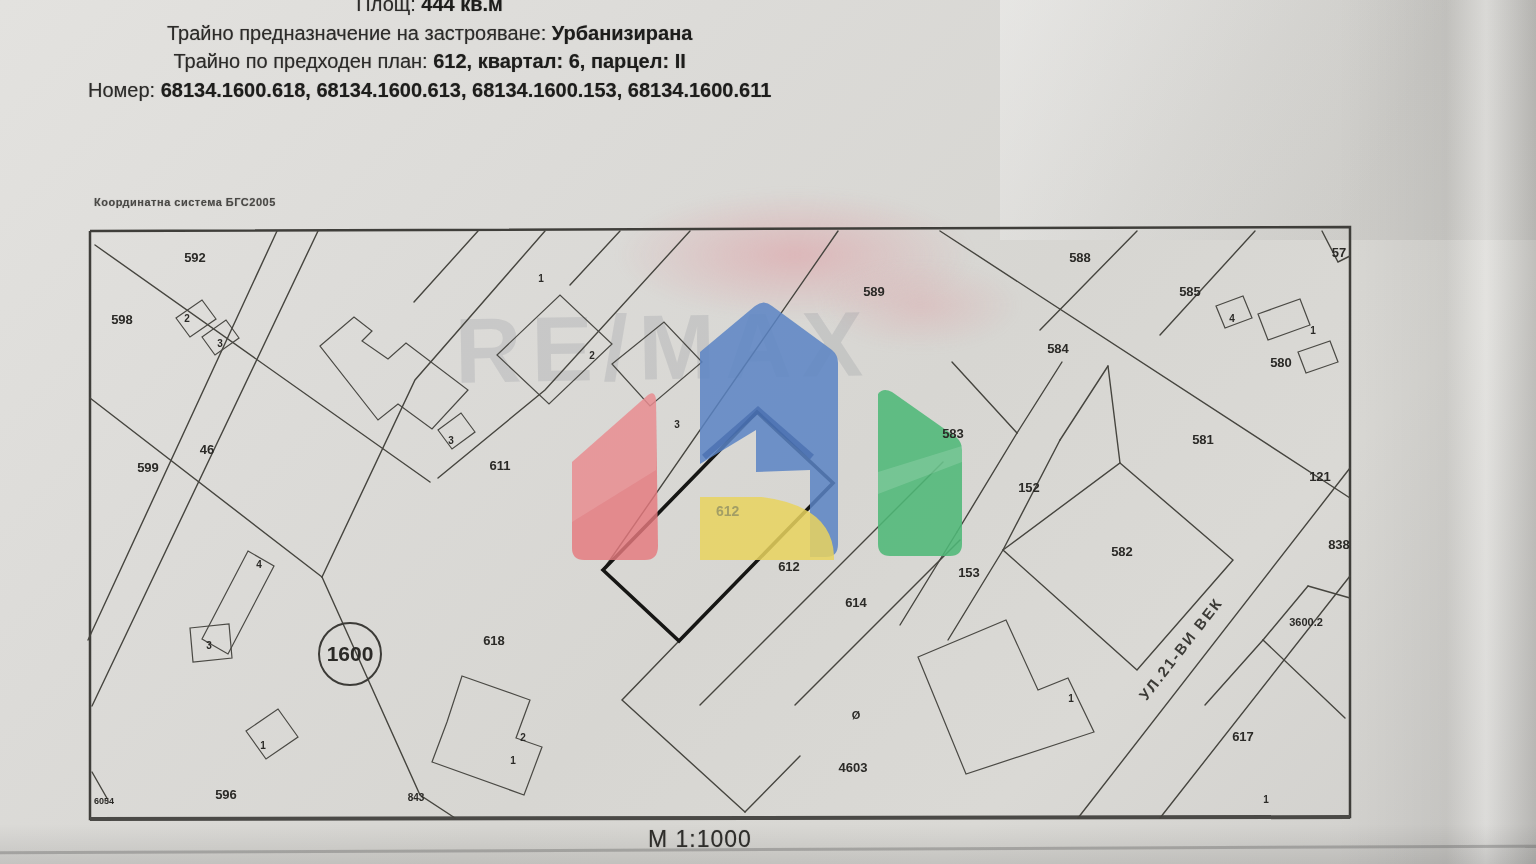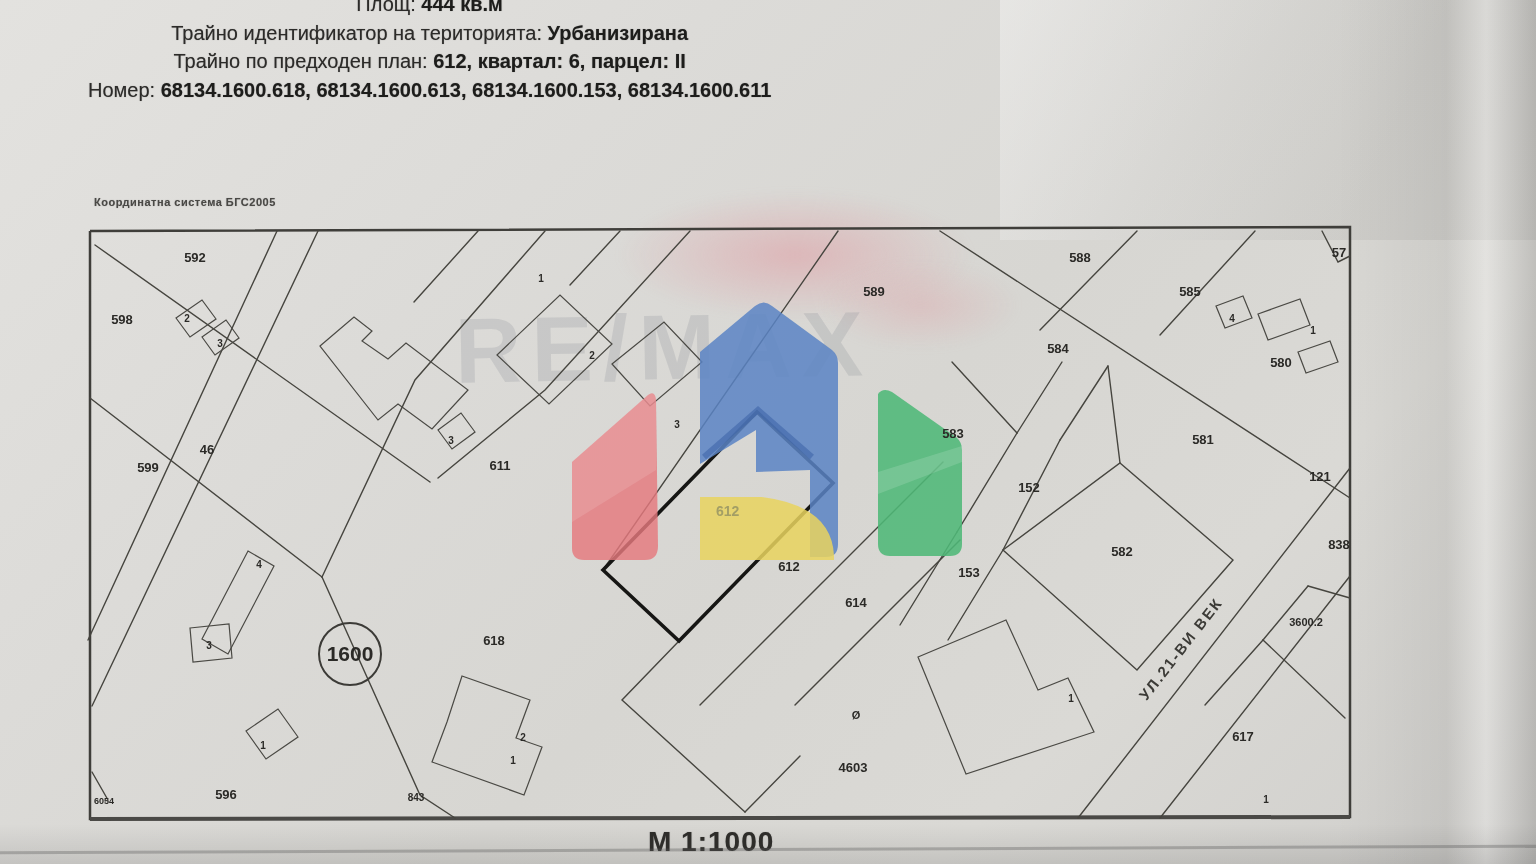--- a/index.html
+++ b/index.html
@@ -24,21 +24,21 @@
   .hline .val{font-weight:700;color:#1d1d1b;}
   #coordsys{position:absolute;left:94px;top:196px;font-size:11px;font-weight:600;
             color:#4a4946;letter-spacing:.5px;text-shadow:0 0 1px rgba(90,90,90,.5);}
 
   
   #map-wrap{position:absolute;left:0;top:0;width:1536px;height:864px;}
   svg text{font-family:"Liberation Sans",sans-serif;}
   .plabel{fill:#2b2a27;font-weight:700;}
   .plabel-faint{fill:#8d8d62;font-weight:700;opacity:.75;}
 
-  #scale-label{position:absolute;left:648px;top:826px;font-size:28px;font-weight:700;
+  #scale-label{position:absolute;left:648px;top:826px;font-size:23px;font-weight:400;
                color:#2e2d2a;letter-spacing:1px;text-shadow:0 0 1px rgba(60,60,60,.5);}
 
   
   #pink-wash{position:absolute;left:615px;top:190px;width:360px;height:130px;border-radius:50%;
              background:radial-gradient(ellipse at center,rgba(224,150,158,.5),rgba(224,150,158,0) 70%);
              filter:blur(4px);}
   #pink-wash2{position:absolute;left:820px;top:260px;width:200px;height:90px;border-radius:50%;
              background:radial-gradient(ellipse at center,rgba(222,160,165,.38),rgba(222,160,165,0) 70%);
              filter:blur(5px);}
   #remax-text{position:absolute;left:455px;top:295px;font-size:92px;font-weight:700;
@@ -48,21 +48,21 @@
 <body>
 
 <div id="page">
 
   <div class="crease" id="crease-top"></div>
   <div class="crease" id="crease-right"></div>
   <div class="crease" id="crease-bottom"></div>
 
   <div id="header">
       <div class="hline"><span class="lbl">Площ: </span><span class="val">444 кв.м</span></div>
-      <div class="hline"><span class="lbl">Трайно идентификатор на територията: </span><span class="val">Урбанизирана</span></div>
+      <div class="hline"><span class="lbl">Трайно предназначение на застрояване: </span><span class="val">Урбанизирана</span></div>
       <div class="hline"><span class="lbl">Трайно по предходен план: </span><span class="val">612, квартал: 6, парцел: II</span></div>
       <div class="hline"><span class="lbl">Номер: </span><span class="val">68134.1600.618, 68134.1600.613, 68134.1600.153, 68134.1600.611</span></div>
     </div>
   <div id="coordsys">Координатна система БГС2005</div>
 
   <div id="pink-wash"></div>
   <div id="pink-wash2"></div>
   <div id="remax-text">RE/MAX</div>
 
   <div id="map-wrap">

